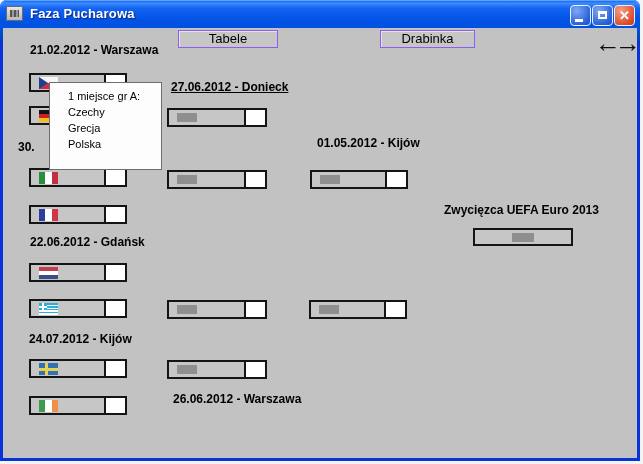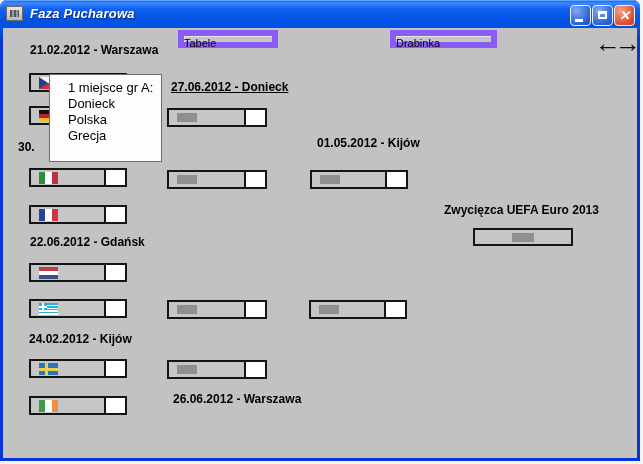--- a/index.html
+++ b/index.html
@@ -8,21 +8,21 @@
        -webkit-font-smoothing:none;}
   .screen{position:relative;width:643px;height:464px;background:#f4f4f4;}
 
   
   .window{position:absolute;left:0;top:0;width:640px;height:461px;
           border-radius:7px 7px 0 0;
           background:#0833d9;}
   .titlebar{position:absolute;left:0;top:0;width:100%;height:41px;
             border-radius:7px 7px 0 0;
             background:linear-gradient(180deg,#0c59ee 0%,#3d8bff 8%,#1464f2 20%,#0353e6 45%,#0050e0 70%,#0246c8 90%,#0a3cb0 100%);
-            box-shadow:inset 0 1px 0 #5ea4ff;font-style:italic;}
+            box-shadow:inset 0 1px 0 #5ea4ff;}
   .app-icon{position:absolute;left:6px;top:6px;width:17px;height:15px;
             background:linear-gradient(180deg,#e8e8e8,#b8b8b8);
             border:1px solid #6a6a6a;box-sizing:border-box;}
   .app-icon i{position:absolute;left:3px;top:3px;width:9px;height:7px;display:block;
               background:repeating-linear-gradient(90deg,#555 0 2px,#999 2px 4px);}
   .title-text{position:absolute;left:30px;top:0;height:28px;line-height:27px;
               color:#ffffff;font-size:13px;font-weight:bold;
               text-shadow:1px 1px 1px #0a2a80;letter-spacing:.2px;}
   .winbtn{position:absolute;top:5px;width:21px;height:21px;border-radius:4px;
           border:1px solid #eaf2ff;box-sizing:border-box;color:#fff;
@@ -35,26 +35,26 @@
   .glyph-min{position:absolute;left:4px;bottom:3px;width:8px;height:3px;background:#fff;}
   .glyph-max{position:absolute;left:5px;top:5px;width:9px;height:8px;
              border:2px solid #fff;border-top-width:3px;box-sizing:border-box;}
   .glyph-close{font-size:13px;font-weight:bold;line-height:19px;}
 
   
   .client{position:absolute;left:3px;top:28px;width:634px;height:430px;background:#c2c2c2;}
 
   
   .tbtn{position:absolute;top:30px;height:18px;background:#c6c6c6;
-        border:6px solid #8b5cf6;box-sizing:border-box;
-        font-size:11px;color:#000;line-height:15px;
+        border:1px solid #8b5cf6;box-sizing:border-box;
+        font-size:13px;color:#000;text-align:center;line-height:15px;
         box-shadow:inset 1px 1px 0 #e6e6e6;}
   .tbtn-tabele{left:178px;width:100px;}
   .tbtn-mecze{left:282px;width:95px;}
-  .tbtn-drabinka{left:380px;width:107px;margin-left:10px;}
+  .tbtn-drabinka{left:380px;width:95px;}
 
   
   .navarrow{position:absolute;top:31px;width:20px;height:24px;
             font-size:26px;font-weight:bold;color:#0c0c0c;line-height:24px;text-align:center;}
   .nav-left{left:595px;}
   .nav-right{left:615px;}
 
   
   .date{position:absolute;font-size:12px;font-weight:bold;color:#000;white-space:nowrap;}
 
@@ -78,23 +78,23 @@
   .flag.nl{background:linear-gradient(180deg,#bf4048 0 34%,#fff 34% 67%,#3a4f86 67% 100%);}
   .flag.gr{background:repeating-linear-gradient(180deg,#2ab0dc 0 1.5px,#ffffff 1.5px 3px);}
   .flag.gr::before{content:"";position:absolute;left:0;top:0;width:8px;height:7px;
        background:linear-gradient(#fff,#fff) 3px 0/2px 7px no-repeat,
                   linear-gradient(#fff,#fff) 0 2.5px/8px 2px no-repeat,#2ab0dc;}
   .flag.se{background:linear-gradient(#e8d24d,#e8d24d) 6px 0/3px 100% no-repeat,
                       linear-gradient(#e8d24d,#e8d24d) 0 4.5px/100% 3px no-repeat,#2f72b5;}
   .flag.ie{background:linear-gradient(90deg,#3d9b4f 0 34%,#fff 34% 67%,#f09048 67% 100%);}
 
   
-  .tooltip{position:absolute;left:49px;top:74px;width:113px;height:88px;
+  .tooltip{position:absolute;left:49px;top:82px;width:113px;height:88px;
            background:#fdfdfd;border:1px solid #6d6d6d;box-sizing:border-box;
-           font-size:13px;color:#000;z-index:40;
+           font-size:11px;color:#000;z-index:40;
            padding:5px 2px 2px 18px;line-height:16px;}
   .tooltip div{white-space:nowrap;}
 
   
   .winner-label{position:absolute;left:444px;top:203px;font-size:12px;font-weight:bold;}
 
   .z1{z-index:5;}
 </style>
 </head>
 <body>
@@ -122,21 +122,21 @@
   <div class="tbtn tbtn-drabinka">Drabinka</div>
 
   <div class="navarrow nav-left">←</div>
   <div class="navarrow nav-right">→</div>
 
   <div class="date" style="left:30px;top:43px;">21.02.2012 - Warszawa</div>
   <div class="date" style="left:171px;top:80px;text-decoration:underline;">27.06.2012 - Donieck</div>
   <div class="date" style="left:18px;top:140px;">30.</div>
   <div class="date" style="left:317px;top:136px;">01.05.2012 - Kijów</div>
   <div class="date" style="left:30px;top:235px;text-align:right;">22.06.2012 - Gdańsk</div>
-  <div class="date" style="left:29px;top:332px;">24.02.2012 - Kijów</div>
+  <div class="date" style="left:29px;top:332px;">24.07.2012 - Kijów</div>
   <div class="date" style="left:173px;top:392px;">26.06.2012 - Warszawa</div>
   <div class="winner-label">Zwycięzca UEFA Euro 2013</div>
 
   <div class="slot z1" style="left:29px;top:73px;width:98px;">
     <span class="flag cz"></span>
     <span class="score"></span>
   </div>
   <div class="slot z1" style="left:29px;top:106px;width:98px;">
     <span class="flag de"></span>
     <span class="score"></span>
@@ -191,19 +191,19 @@
     <span class="ph"></span>
     <span class="score"></span>
   </div>
 
   <div class="slot z1" style="left:473px;top:228px;width:100px;height:18px;">
     <span class="ph center"></span>
   </div>
 
   <div class="tooltip">
     <div>1 miejsce gr A:</div>
-    <div>Donieck</div>
+    <div>Czechy</div>
+    <div>Grecja</div>
     <div>Polska</div>
-    <div>Grecja</div>
   </div>
 
 </div>
 </div>
 
 </body></html>

